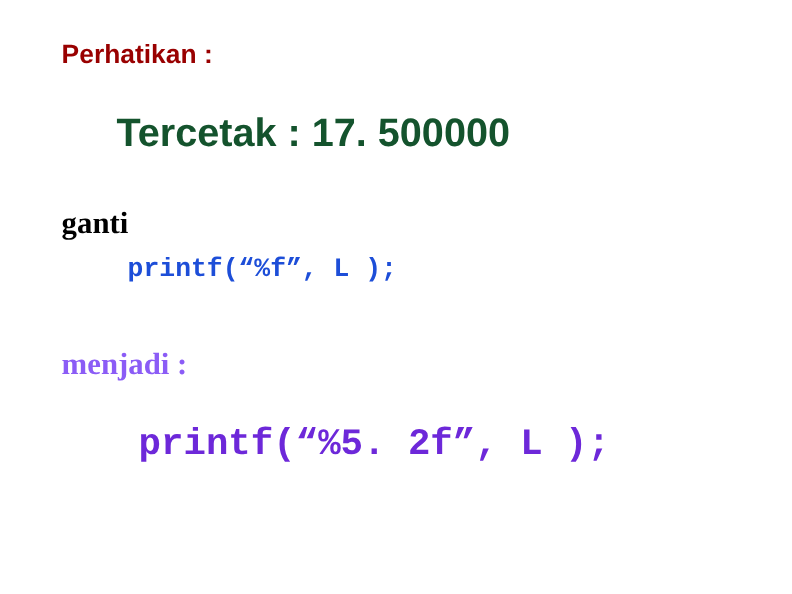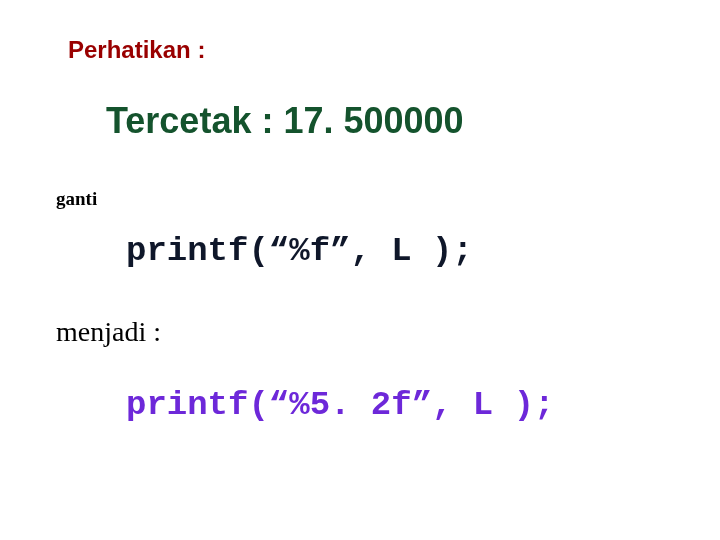--- a/index.html
+++ b/index.html
@@ -6,63 +6,63 @@
       margin: 0;
       padding: 0;
       width: 720px;
       height: 540px;
       background: #ffffff;
       font-family: "Times New Roman", serif;
       position: relative;
     }
     .heading1 {
       position: absolute;
-      left: 68px;
+      left: 56px;
       top: 36px;
       font-family: Arial, Helvetica, sans-serif;
       font-size: 24px;
       font-weight: bold;
       color: #990000;
     }
     .heading2 {
       position: absolute;
       left: 106px;
       top: 100px;
       font-family: Arial, Helvetica, sans-serif;
       font-size: 36px;
       font-weight: bold;
       color: #14532d;
     }
     .label-ganti {
       position: absolute;
       left: 56px;
       top: 188px;
       font-family: "Times New Roman", serif;
-      font-size: 19px;
+      font-size: 28px;
       font-weight: bold;
       color: #000000;
     }
     .code1 {
       position: absolute;
-      left: 126px;
+      left: 116px;
       top: 232px;
       font-family: "Courier New", Courier, monospace;
-      font-size: 34px;
+      font-size: 24px;
       font-weight: bold;
-      color: #0f172a;
+      color: #1d4ed8;
       white-space: pre;
     }
     .label-menjadi {
       position: absolute;
       left: 56px;
       top: 316px;
       font-family: "Times New Roman", serif;
       font-size: 28px;
-      font-weight: normal;
-      color: #000000;
+      font-weight: bold;
+      color: #8b5cf6;
     }
     .code2 {
       position: absolute;
       left: 126px;
       top: 386px;
       font-family: "Courier New", Courier, monospace;
       font-size: 34px;
       font-weight: bold;
       color: #6d28d9;
       white-space: pre;

